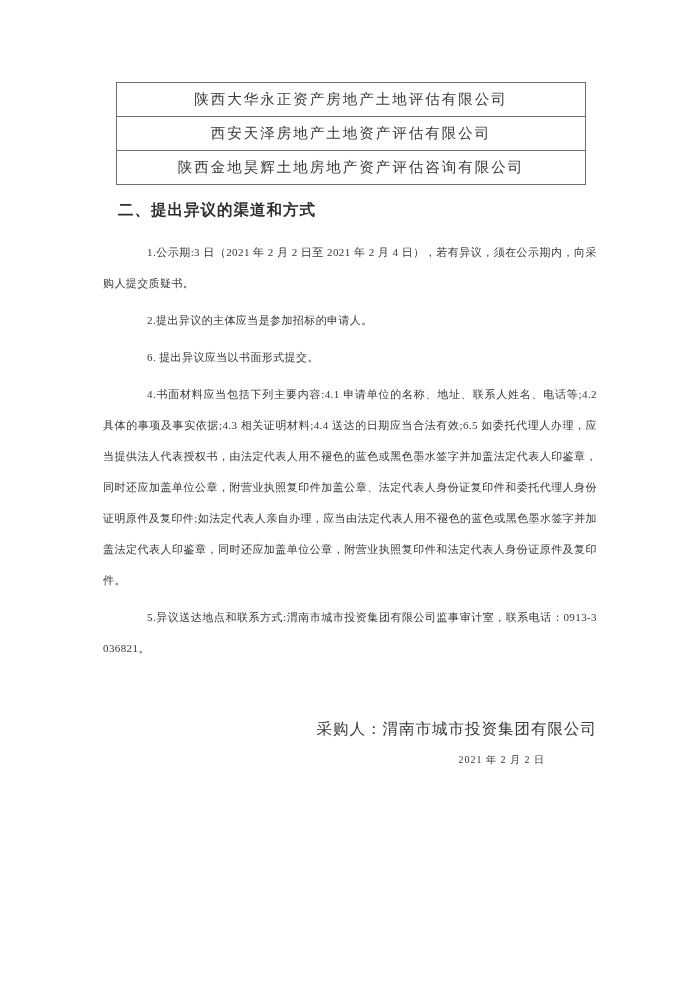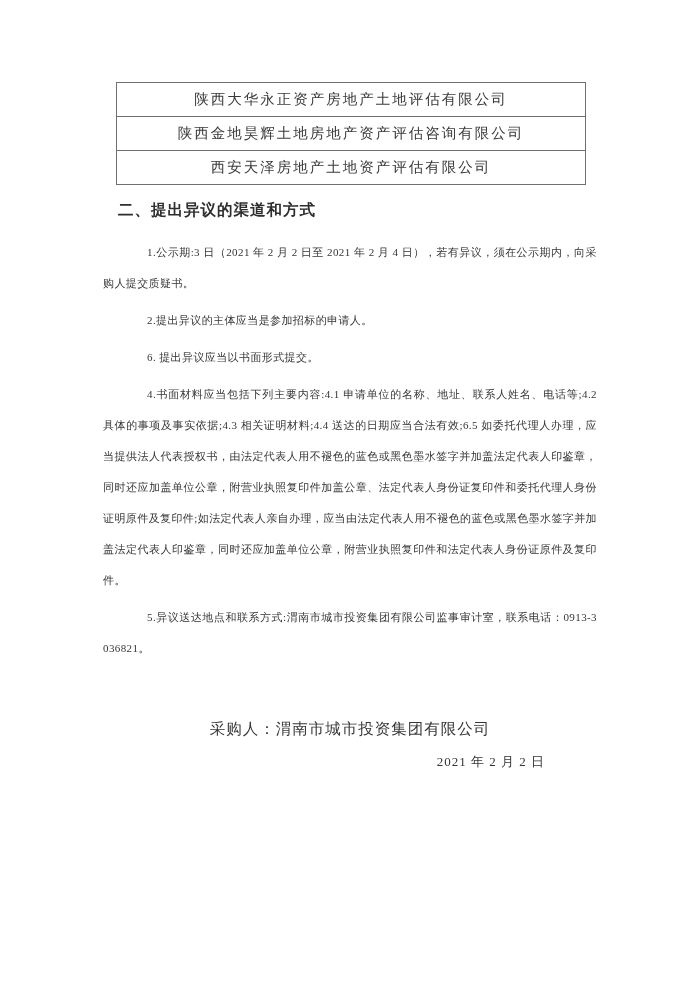--- a/index.html
+++ b/index.html
@@ -54,45 +54,45 @@
     letter-spacing: 0.4px;
     word-break: break-all;
   }
   .para.first {
     margin-top: 9px;
   }
   .signature {
     margin-top: 55px;
     font-size: 15.5px;
     letter-spacing: 1px;
-    text-align: center;
+    text-align: right;
   }
   .sig-date {
     margin-top: 13px;
-    font-size: 13px;
+    font-size: 10px;
     letter-spacing: 1px;
     text-align: right;
     padding-right: 52px;
   }
 </style>
 </head>
 <body>
 
 <div class="page">
 
   <table class="eval-table">
     <tbody>
       <tr>
         <td>陕西大华永正资产房地产土地评估有限公司</td>
       </tr>
       <tr>
-        <td>陕西金地昊辉土地房地产资产评估咨询有限公司</td>
+        <td>西安天泽房地产土地资产评估有限公司</td>
       </tr>
       <tr>
-        <td>西安天泽房地产土地资产评估有限公司</td>
+        <td>陕西金地昊辉土地房地产资产评估咨询有限公司</td>
       </tr>
     </tbody>
   </table>
 
   <h2 class="heading">二、提出异议的渠道和方式</h2>
 
   <p class="para first">1.公示期:3 日（2021 年 2 月 2 日至 2021 年 2 月 4 日），若有异议，须在公示期内，向采购人提交质疑书。</p>
   <p class="para">2.提出异议的主体应当是参加招标的申请人。</p>
   <p class="para">6. 提出异议应当以书面形式提交。</p>
   <p class="para">4.书面材料应当包括下列主要内容:4.1 申请单位的名称、地址、联系人姓名、电话等;4.2 具体的事项及事实依据;4.3 相关证明材料;4.4 送达的日期应当合法有效;6.5 如委托代理人办理，应当提供法人代表授权书，由法定代表人用不褪色的蓝色或黑色墨水签字并加盖法定代表人印鉴章，同时还应加盖单位公章，附营业执照复印件加盖公章、法定代表人身份证复印件和委托代理人身份证明原件及复印件;如法定代表人亲自办理，应当由法定代表人用不褪色的蓝色或黑色墨水签字并加盖法定代表人印鉴章，同时还应加盖单位公章，附营业执照复印件和法定代表人身份证原件及复印件。</p>

